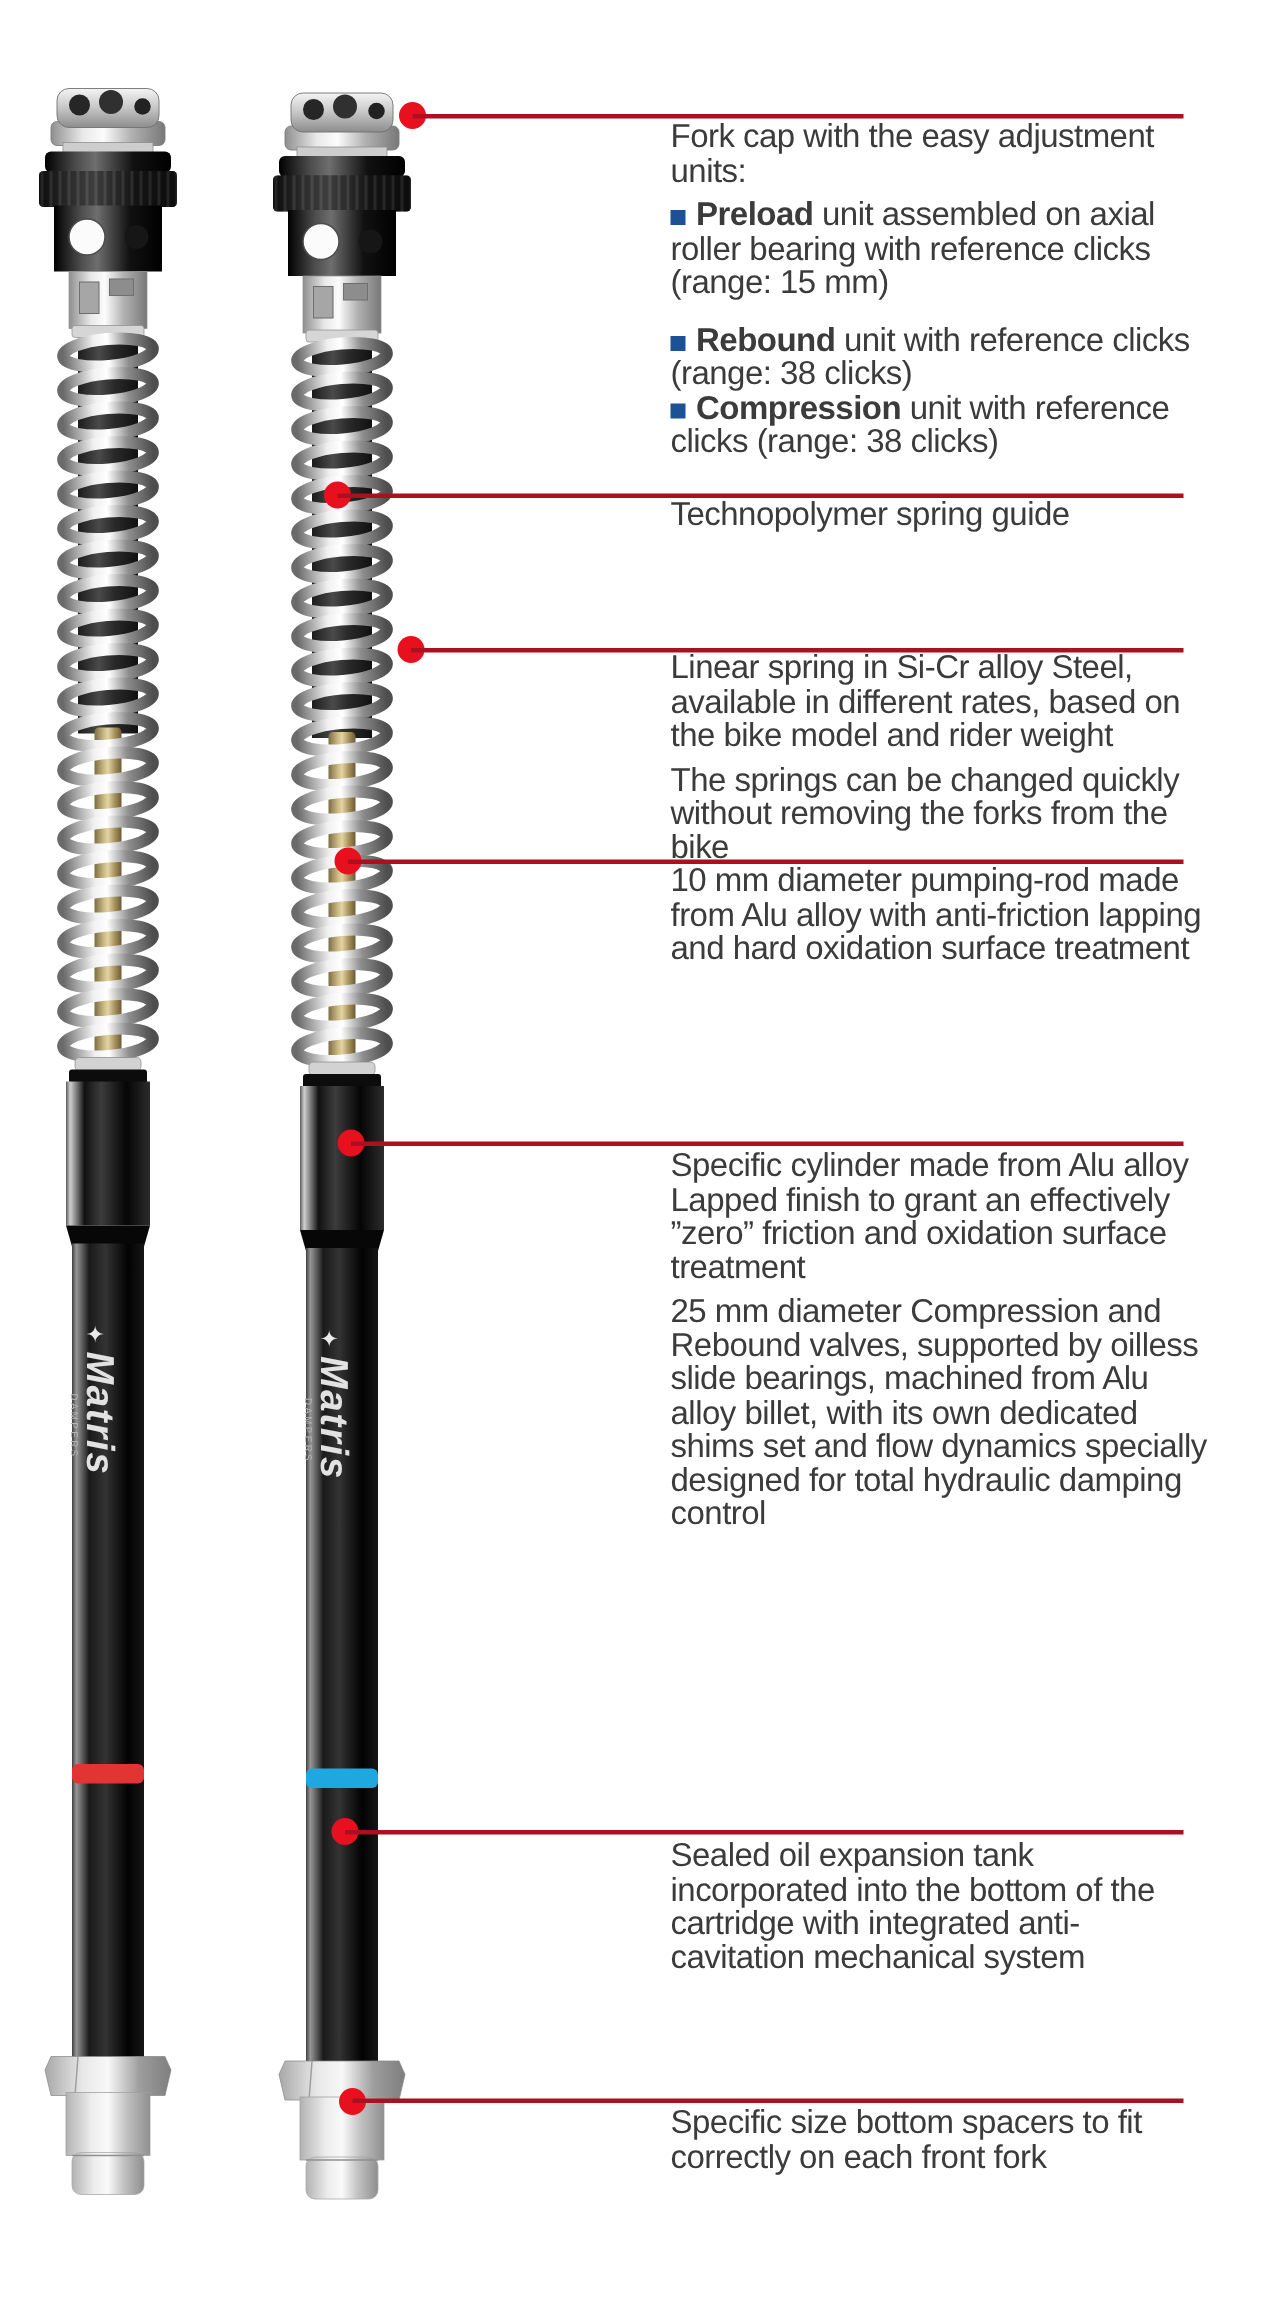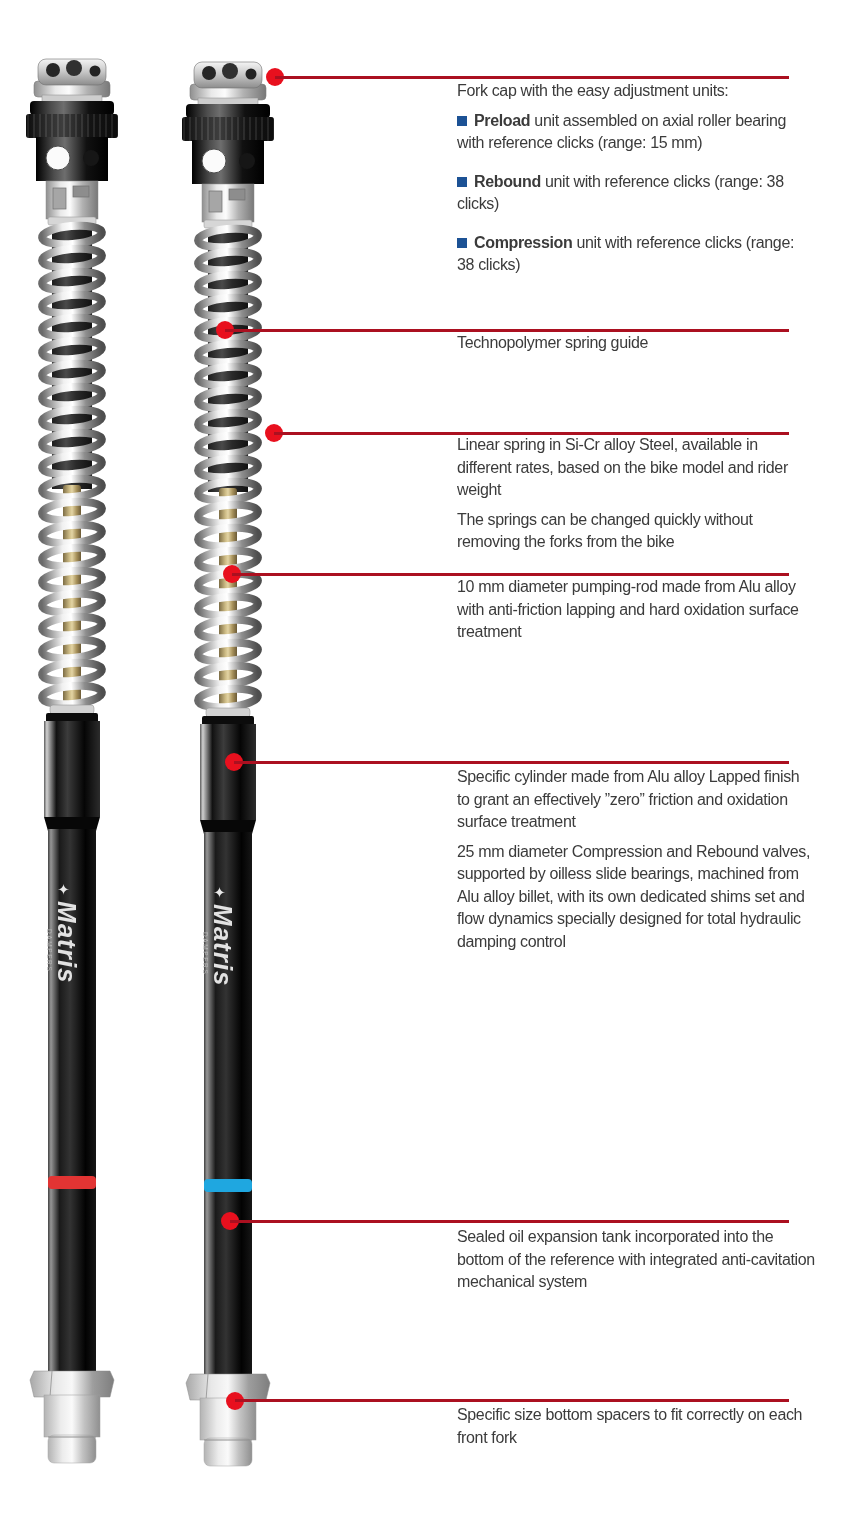--- a/index.html
+++ b/index.html
@@ -2,21 +2,21 @@
 <html><head>
 <meta charset="utf-8">
 <style>
   html,body{margin:0;padding:0;background:#ffffff;}
   #canvas{position:relative;width:850px;height:1533px;background:#ffffff;overflow:hidden;
           font-family:"Liberation Sans", sans-serif;}
   .fork{position:absolute;}
   .coil{fill:none;stroke:url(#gCoil);stroke-width:8;}
   .c-line{position:absolute;height:3px;background:#ab1020;}
   .c-dot{position:absolute;width:18px;height:18px;border-radius:50%;background:#e8101e;}
-  .callout-text{position:absolute;left:457px;width:358px;font-size:16px;line-height:22.5px;
+  .callout-text{position:absolute;left:447px;width:358px;font-size:22px;line-height:22.5px;
                 letter-spacing:-0.35px;color:#3b3b3b;}
   .callout-text p{margin:0 0 7px 0;}
   .sq{display:inline-block;width:10px;height:10px;background:#1c5295;margin:0 7px 0 0;}
   .logo-text{font-family:"Liberation Sans",sans-serif;font-style:italic;font-weight:bold;
              font-size:26px;fill:#e2e2e2;letter-spacing:1px;}
   .logo-mark{font-size:15px;fill:#eaeaea;}
   .logo-sub{font-size:6.5px;fill:#b5b5b5;letter-spacing:1.6px;}
 </style>
 </head>
 <body>
@@ -262,21 +262,21 @@
 
   <div class="c-dot" style="left:221px;top:1212px"></div>
   <div class="c-line" style="left:230px;top:1220px;width:559px"></div>
 
   <div class="c-dot" style="left:226px;top:1392px"></div>
   <div class="c-line" style="left:235px;top:1399px;width:554px"></div>
 
   <div class="callout-text" style="top:80px">
     <p>Fork cap with the easy adjustment units:</p>
     <p style="margin-bottom:16px"><span class="sq"></span><b>Preload</b><span> unit assembled on axial roller bearing with  reference clicks (range: 15 mm)</span></p>
-    <p style="margin-bottom:16px"><span class="sq"></span><b>Rebound</b><span> unit with reference clicks (range: 38 clicks)</span></p>
+    <p style="margin-bottom:0"><span class="sq"></span><b>Rebound</b><span> unit with reference clicks (range: 38 clicks)</span></p>
     <p style="margin-bottom:0"><span class="sq"></span><b>Compression</b><span> unit with reference clicks (range: 38 clicks)</span></p>
   </div>
 
   <div class="callout-text" style="top:434px">
     <p>Linear spring in Si-Cr alloy Steel, available in different rates, based on the bike model and rider weight</p>
     <p>The springs can be changed quickly without removing the forks from the bike</p>
   </div>
 
   <div class="callout-text" style="top:332px">
     <p>Technopolymer spring guide</p>
@@ -285,20 +285,20 @@
   <div class="callout-text" style="top:576px">
     <p>10 mm diameter pumping-rod made from Alu alloy with anti-friction lapping and hard oxidation surface treatment</p>
   </div>
 
   <div class="callout-text" style="top:766px">
     <p>Specific cylinder made from Alu alloy Lapped finish to grant an effectively ”zero” friction and oxidation surface treatment</p>
     <p>25 mm diameter Compression and Rebound valves, supported by oilless slide bearings, machined from Alu alloy billet, with its own dedicated shims set and flow dynamics specially designed for total hydraulic damping control</p>
   </div>
 
   <div class="callout-text" style="top:1226px">
-    <p>Sealed oil expansion tank incorporated into the bottom of the reference with integrated anti-cavitation mechanical system</p>
+    <p>Sealed oil expansion tank incorporated into the bottom of the cartridge with integrated anti-cavitation mechanical system</p>
   </div>
 
   <div class="callout-text" style="top:1404px">
     <p>Specific size bottom spacers to fit correctly on each front fork</p>
   </div>
 
 </div>
 
 </body></html>

